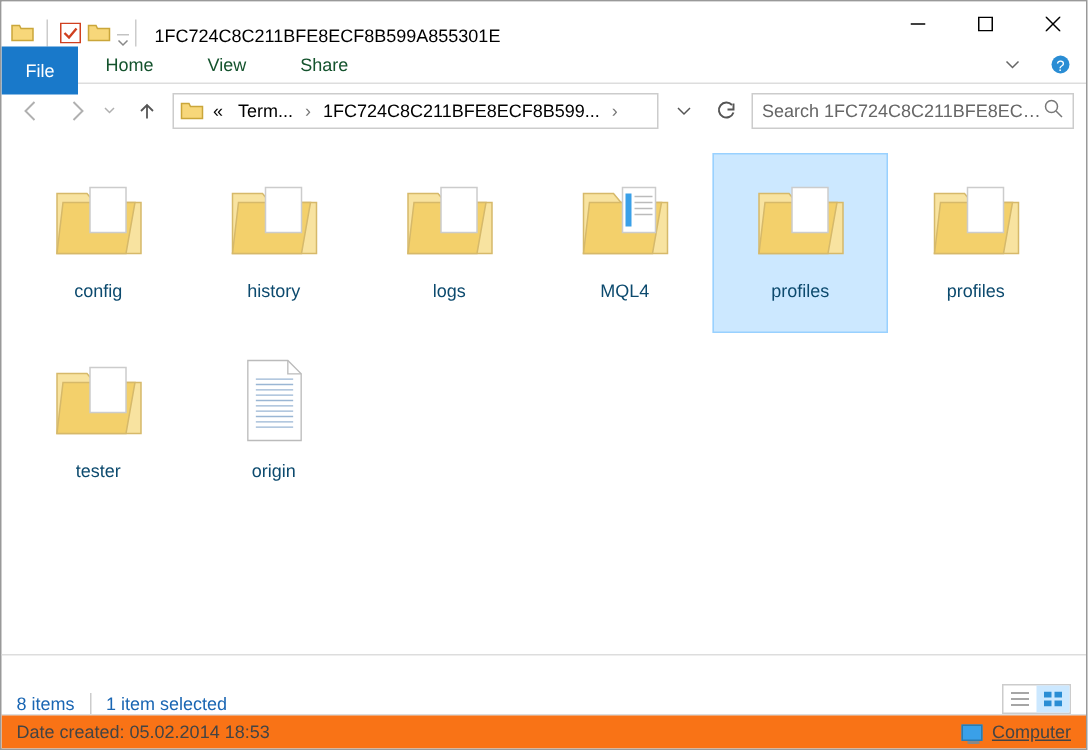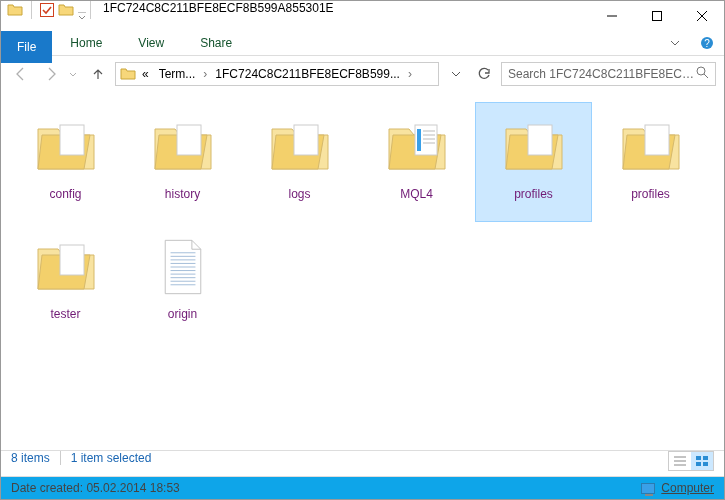--- a/index.html
+++ b/index.html
@@ -1,18 +1,18 @@
 <!DOCTYPE html>
 <html><head>
 <meta charset="utf-8">
 <style>
 * { margin: 0; padding: 0; box-sizing: border-box; font-family: "Segoe UI", Tahoma, sans-serif; }
 body { width: 725px; height: 500px; background: #fff; border: 1px solid #999; display: flex; flex-direction: column; overflow: hidden; }
 
-.titlebar { height: 30px; display: flex; align-items: flex-start; padding: 0 0 0 6px; background: #fff; }
+.titlebar { height: 30px; display: flex; align-items: flex-end; padding: 0 0 0 6px; background: #fff; }
 .titlebar .qat { display: flex; align-items: center; gap: 4px; }
 .folder-ico-sm { width: 16px; height: 16px; display: inline-block; }
 .titlebar .sep { width: 1px; height: 18px; background: #ccc; margin: 0 4px; }
 .titlebar .checkmark { width: 14px; height: 14px; display: inline-block; color: #d04020; }
 .titlebar .chev { width: 8px; height: 8px; color: #888; }
 .titlebar .title { font-size: 12px; margin-left: 8px; color: #000; flex: 1; white-space: nowrap; overflow: hidden; text-overflow: ellipsis; }
 .win-controls { display: flex; }
 .win-btn { width: 45px; height: 30px; display: flex; align-items: center; justify-content: center; }
 
 .ribbon-tabs { height: 25px; display: flex; align-items: stretch; border-bottom: 1px solid #ddd; }
@@ -30,30 +30,30 @@
 .address .csep { color: #777; padding: 0 2px; }
 .addr-btn { width: 22px; height: 22px; display: flex; align-items: center; justify-content: center; color: #555; }
 .search { width: 215px; height: 24px; border: 1px solid #ccc; display: flex; align-items: center; padding: 0 6px; font-size: 12px; color: #666; }
 .search .txt { flex: 1; white-space: nowrap; overflow: hidden; text-overflow: ellipsis; }
 
 .content { flex: 1; overflow: auto; padding: 10px 6px; }
 .grid { display: flex; flex-wrap: wrap; gap: 0; }
 .item { width: 117px; height: 120px; display: flex; flex-direction: column; align-items: center; justify-content: flex-start; padding: 8px 4px 4px; border: 1px solid transparent; }
 .item.selected { background: #cce8ff; border: 1px solid #99d1ff; }
 .item .glyph { width: 72px; height: 72px; display: flex; align-items: center; justify-content: center; }
-.item .label { font-size: 12px; color: #701a75; text-align: right; margin-top: 4px; word-break: break-word; }
-
-.statusbar { height: 26px; border-top: 1px solid #ddd; display: flex; align-items: flex-start; font-size: 12px; color: #1a66b3; padding: 0 10px; gap: 10px; }
+.item .label { font-size: 12px; color: #0c4a6e; text-align: right; margin-top: 4px; word-break: break-word; }
+
+.statusbar { height: 40px; border-top: 1px solid #ddd; display: flex; align-items: flex-end; font-size: 12px; color: #1a66b3; padding: 0 10px; gap: 10px; }
 .statusbar .vline { width: 1px; height: 14px; background: #ccc; }
 .statusbar .spacer { flex: 1; }
 .statusbar .view-switch { display: flex; border: 1px solid #ccc; }
 .statusbar .vbtn { width: 22px; height: 18px; display: flex; align-items: center; justify-content: center; }
 .statusbar .vbtn.active { background: #cce8ff; }
 
-.propbar { height: 23px; background: #0ea5e9; border-top: 1px solid #ddd; display: flex; align-items: center; font-size: 12px; color: #444; padding: 0 10px; }
+.propbar { height: 23px; background: #f97316; border-top: 1px solid #ddd; display: flex; align-items: center; font-size: 12px; color: #444; padding: 0 10px; }
 .propbar .spacer { flex: 1; }
 .propbar .comp { display: flex; align-items: center; gap: 6px; text-decoration: underline; }
 .monitor-ico { width: 14px; height: 11px; background: #3aa0e8; border: 1px solid #2a7bb0; display:inline-block; position:relative;}
 .monitor-ico::after { content:""; position:absolute; bottom:-3px; left:3px; width:8px; height:2px; background:#888;}
 </style>
 </head>
 <body>
 
 <div class="titlebar">
   <div class="qat">

